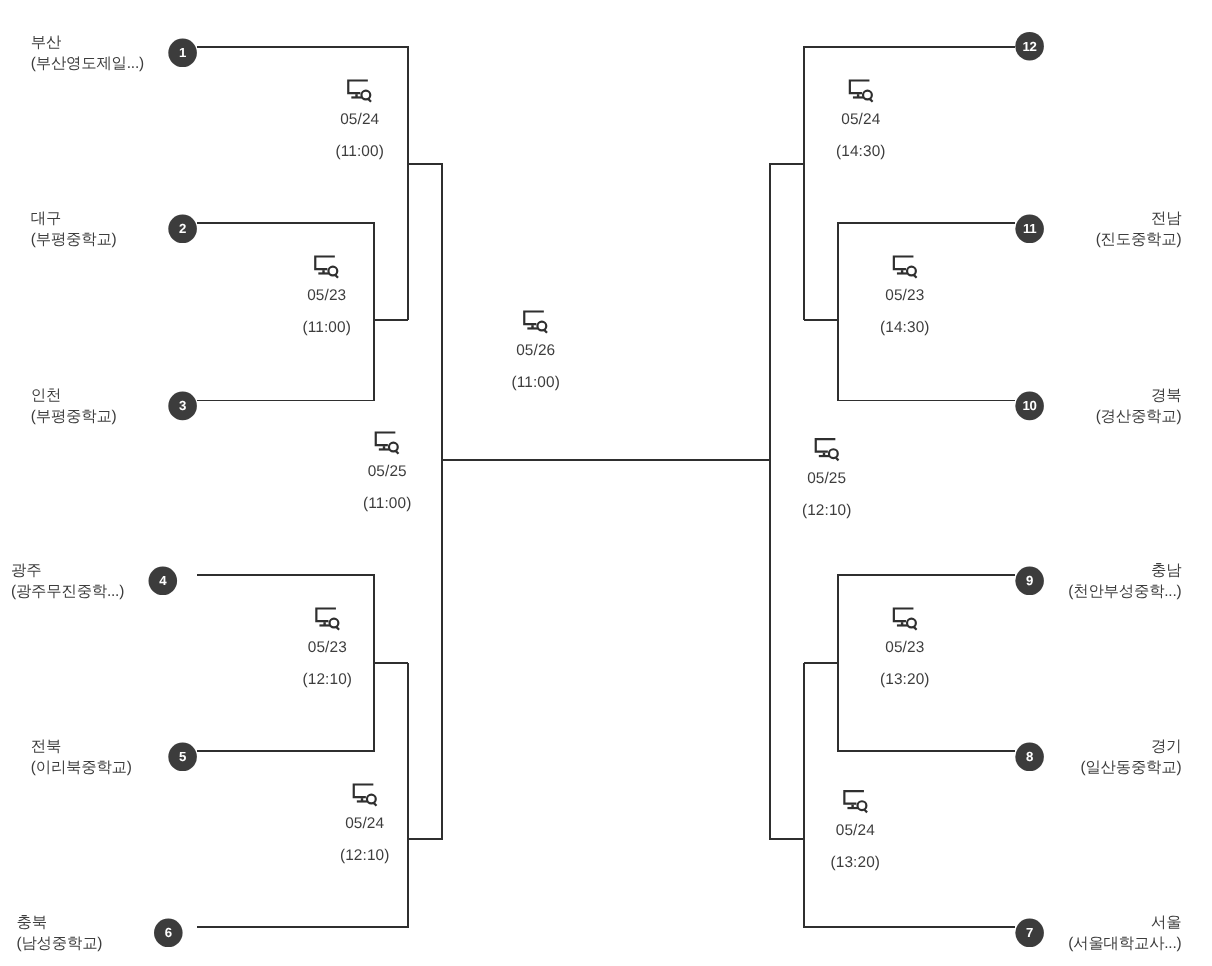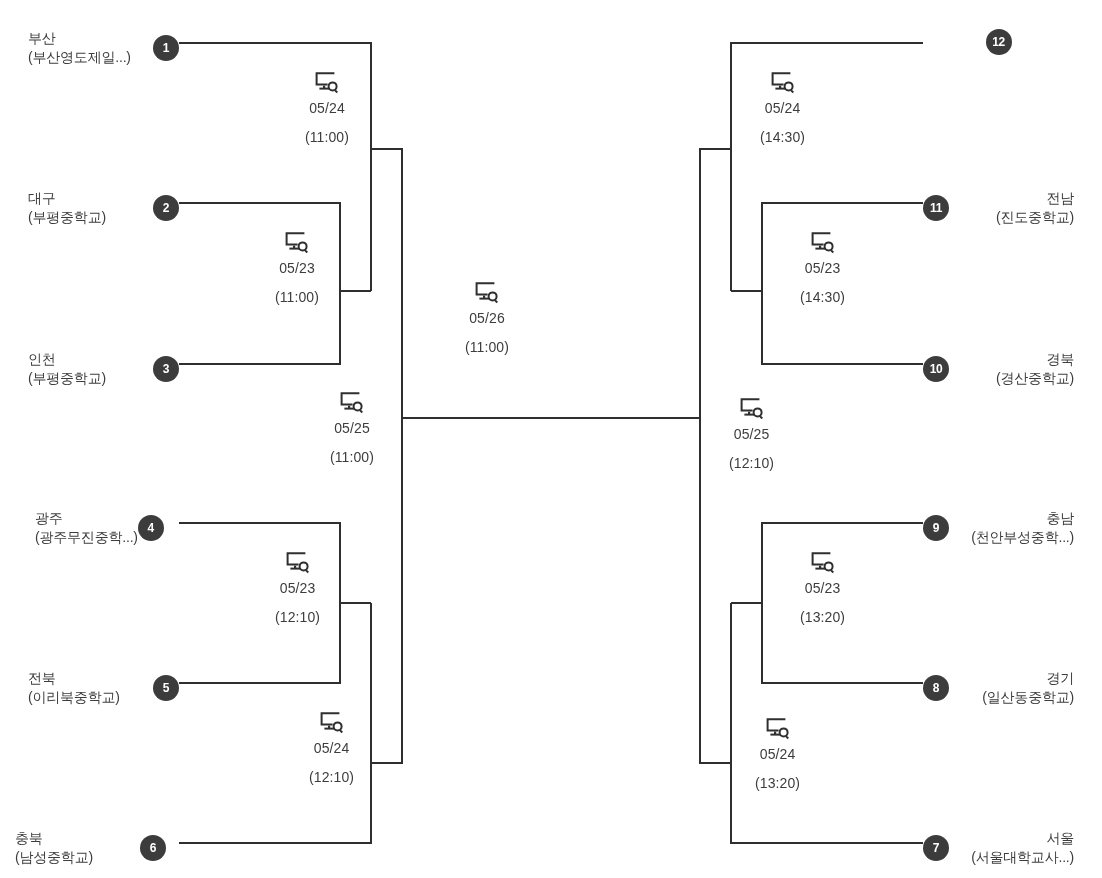--- a/index.html
+++ b/index.html
@@ -152,21 +152,21 @@
   </div>
 
   <div class="team left" style="left:28px; top:350px; width:151px; justify-content:space-between;">
     <div class="team-label">
       <span class="tl-name">인천</span>
       <span class="tl-school">(부평중학교)</span>
     </div>
     <div class="seed">3</div>
   </div>
 
-  <div class="team left" style="left:35px; top:509px; width:151px; ">
+  <div class="team left" style="left:10px; top:509px; width:151px; justify-content:space-between;">
     <div class="team-label">
       <span class="tl-name">광주</span>
       <span class="tl-school">(광주무진중학...)</span>
     </div>
     <div class="seed">4</div>
   </div>
 
   <div class="team left" style="left:28px; top:669px; width:151px; justify-content:space-between;">
     <div class="team-label">
       <span class="tl-name">전북</span>
@@ -176,21 +176,21 @@
   </div>
 
   <div class="team left" style="left:15px; top:829px; width:151px; justify-content:space-between;">
     <div class="team-label">
       <span class="tl-name">충북</span>
       <span class="tl-school">(남성중학교)</span>
     </div>
     <div class="seed">6</div>
   </div>
 
-  <div class="team right" style="left:923px; top:29px; width:151px; justify-content:center;">
+  <div class="team right" style="left:923px; top:29px; width:151px; justify-content:space-between;">
     <div class="seed">12</div>
   </div>
 
   <div class="team right" style="left:923px; top:189px; width:151px; justify-content:space-between;">
     <div class="seed">11</div>
     <div class="team-label">
       <span class="tl-name">전남</span>
       <span class="tl-school">(진도중학교)</span>
     </div>
   </div>

